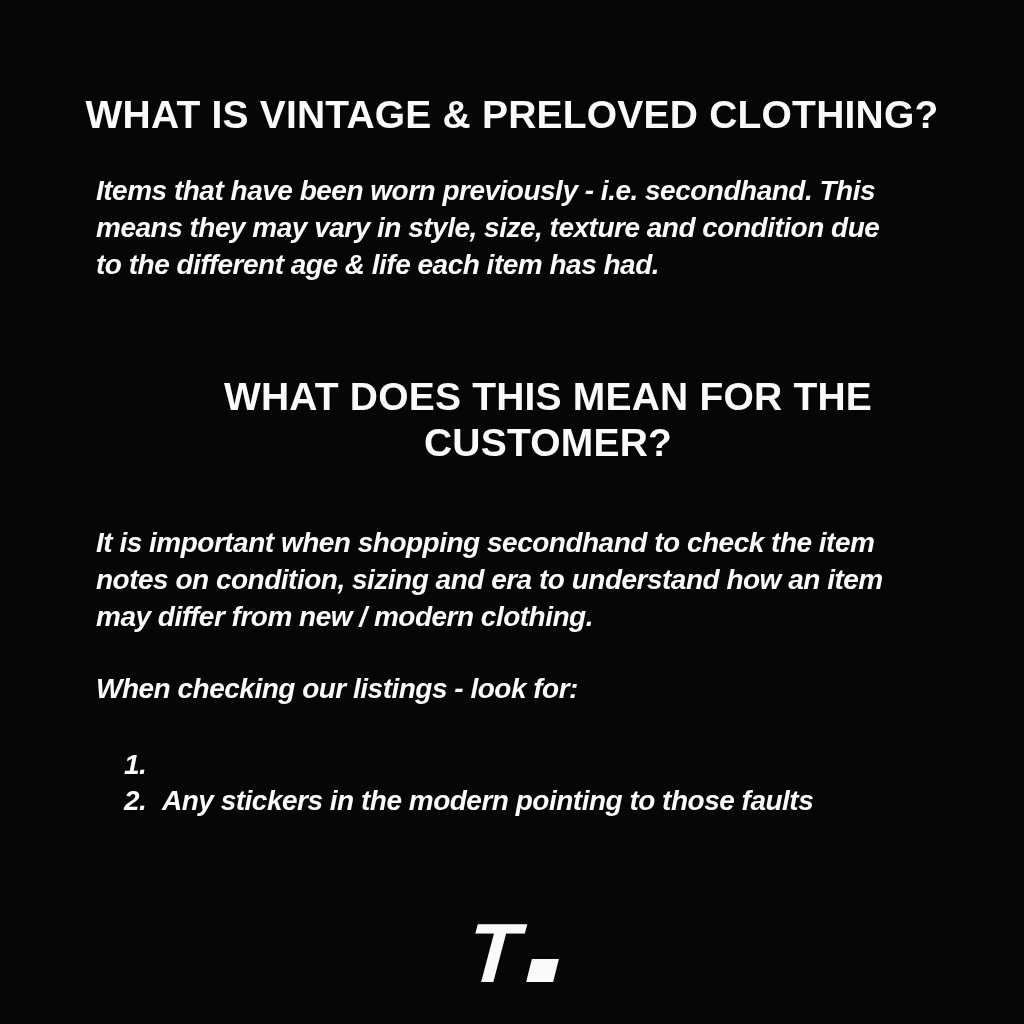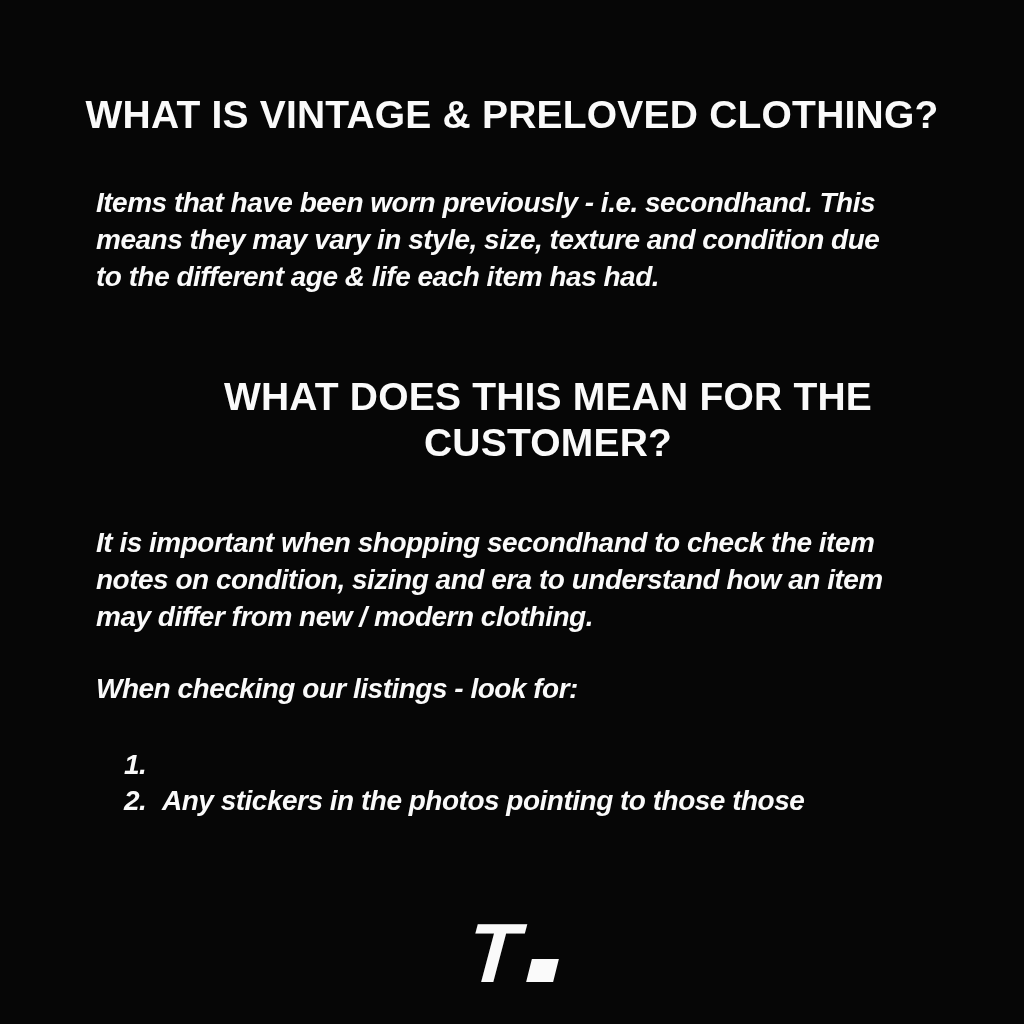--- a/index.html
+++ b/index.html
@@ -36,21 +36,21 @@
     left: 96px;
     margin: 0;
     font-weight: bold;
     font-style: italic;
     font-size: 28px;
     letter-spacing: -0.5px;
     line-height: 37px;
     white-space: pre-line;
     color: #fafafa;
   }
-  .intro { top: 184px; }
+  .intro { top: 172px; }
   .customer { top: 524px; }
   .listings { top: 670px; }
   .checklist {
     position: absolute;
     top: 747px;
     left: 124px;
     margin: 0;
     padding: 0;
     list-style: none;
   }
@@ -110,21 +110,21 @@
 may differ from new / modern clothing.</p>
 
   <p class="body-text listings">When checking our listings - look for:</p>
 
   <ol class="checklist">
     <li class="check-item">
       <span class="check-num">1.</span>
     </li>
     <li class="check-item">
       <span class="check-num">2.</span>
-      <span class="check-text">Any stickers in the photos pointing to those those</span>
+      <span class="check-text">Any stickers in the modern pointing to those faults</span>
     </li>
   </ol>
 
   <div class="logo">
     <span class="logo-t">T</span><span class="logo-dot"></span>
   </div>
 
 </div>
 
 </body></html>

